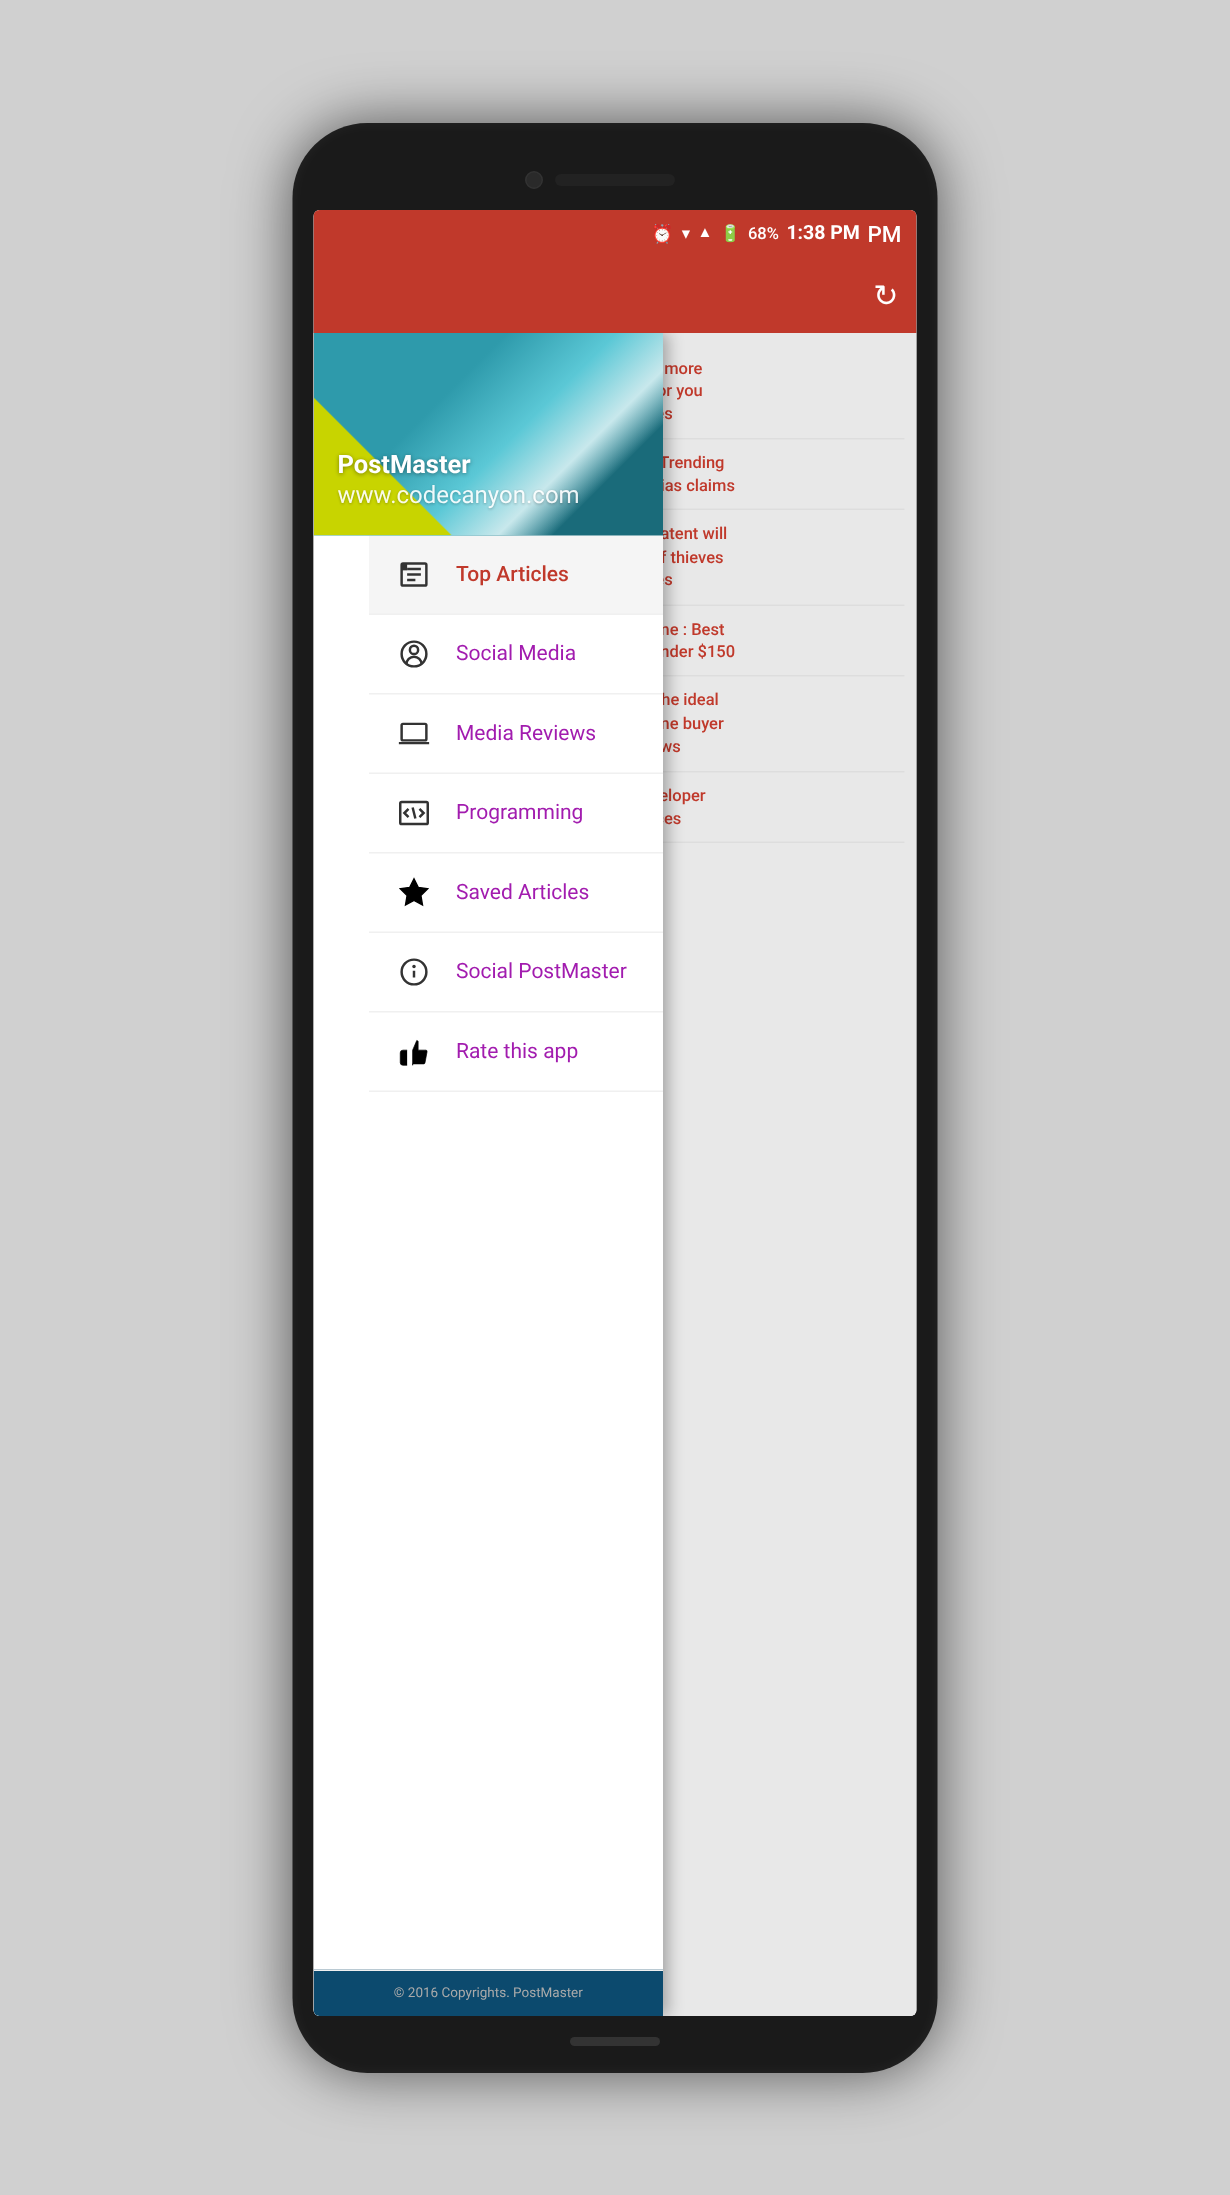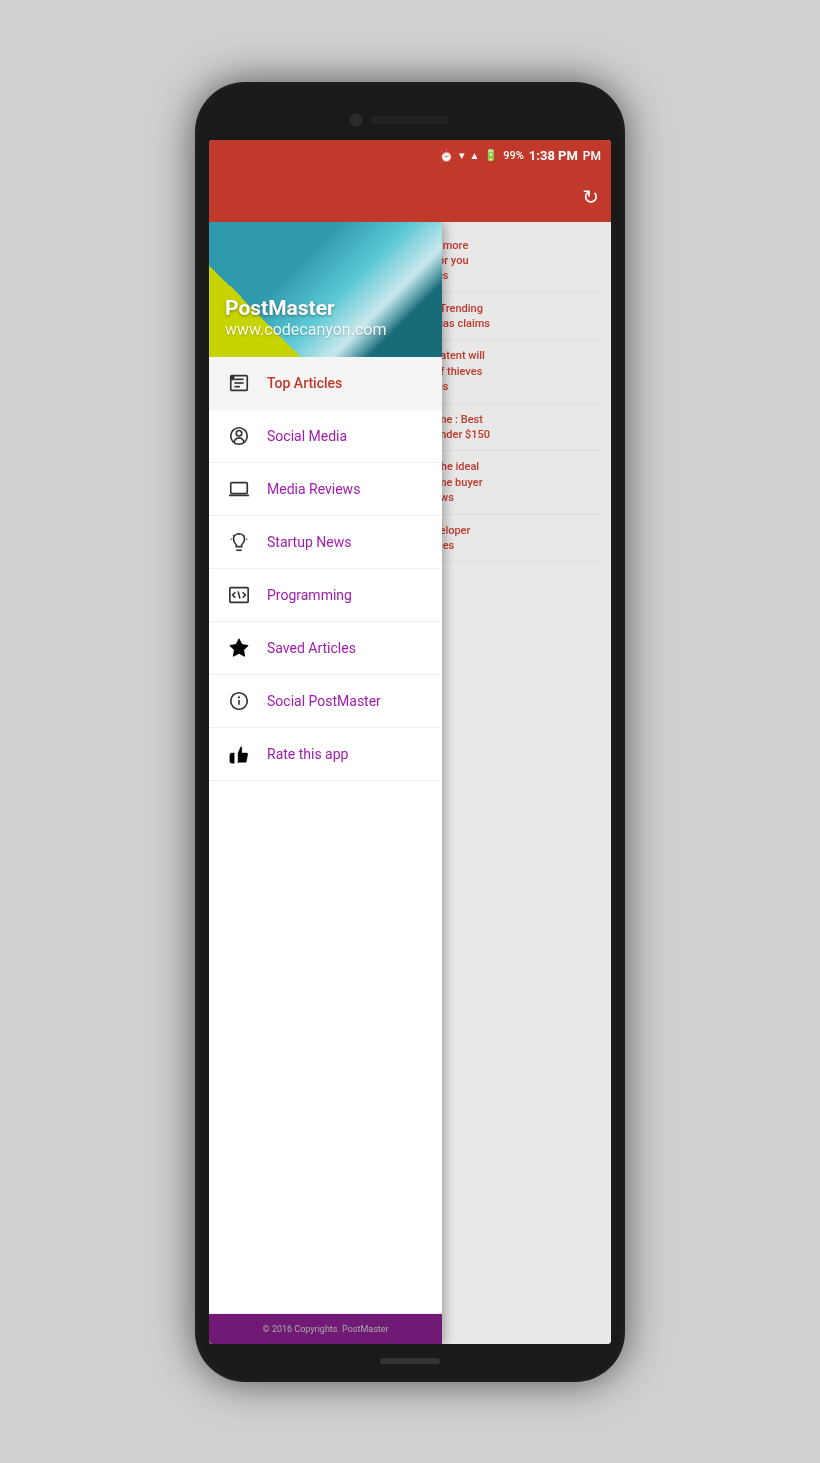--- a/index.html
+++ b/index.html
@@ -176,36 +176,37 @@
     }
 
     .drawer-header-text {
       position: absolute;
       bottom: 18px;
       left: 16px;
       color: white;
     }
 
     .drawer-app-name {
-      font-size: 21px;
+      font-size: 17px;
       font-weight: bold;
       text-shadow: 0 1px 3px rgba(0,0,0,0.4);
     }
 
     .drawer-app-url {
       font-size: 16px;
       opacity: 0.9;
       text-shadow: 0 1px 2px rgba(0,0,0,0.3);
     }
 
     
     .nav-items {
       flex: 1;
       overflow-y: auto;
       background: white;
+      padding-left: 37px;
     }
 
     .nav-item {
       display: flex;
       align-items: center;
       padding: 12px 16px;
       gap: 14px;
       cursor: pointer;
       border-bottom: 1px solid #f0f0f0;
       min-height: 52px;
@@ -240,21 +241,21 @@
       color: #c0392b;
       font-weight: 500;
     }
 
     
     .drawer-footer {
       padding: 10px 16px;
       text-align: center;
       font-size: 9px;
       color: #aaa;
-      background: #701a75;
+      background: #0c4a6e;
       border-top: 1px solid #f0f0f0;
       flex-shrink: 0;
     }
 
     
     .icon-svg {
       width: 22px;
       height: 22px;
     }
   </style>
@@ -272,23 +273,23 @@
     <div class="status-bar">
       <div class="status-icons">
 
         <span style="font-size:12px;">⏰</span>
 
         <span style="font-size:11px;">▾</span>
 
         <span style="font-size:10px;">▲</span>
 
         <span style="font-size:11px;">🔋</span>
-        <span>99%</span>
+        <span>68%</span>
         <span class="status-time">1:38 PM</span>
-        <span style="font-size:12px;">PM</span>
+        <span style="font-size:15px;">PM</span>
       </div>
     </div>
 
     <div class="app-header">
       <span class="refresh-icon">↻</span>
     </div>
 
     <div class="main-content">
 
       <div class="bg-articles">
@@ -339,34 +340,20 @@
           <div class="nav-item">
             <div class="nav-item-icon">
               <svg class="icon-svg" viewBox="0 0 24 24" fill="none" stroke="currentColor" stroke-width="1.8">
                 <rect x="3" y="5" width="18" height="12" rx="1"></rect>
                 <line x1="1" y1="19" x2="23" y2="19"></line>
               </svg>
             </div>
             <span class="nav-item-label">Media Reviews</span>
           </div>
 
-          <div class="nav-item">
-            <div class="nav-item-icon">
-              <svg class="icon-svg" viewBox="0 0 24 24" fill="none" stroke="currentColor" stroke-width="1.8">
-                <path d="M9 21h6"></path>
-                <path d="M12 3 C8.5 3 6 5.5 6 9 C6 11.5 7.5 13.5 9 15 L9 17 L15 17 L15 15 C16.5 13.5 18 11.5 18 9 C18 5.5 15.5 3 12 3Z"></path>
-                <line x1="12" y1="3" x2="12" y2="4"></line>
-                <line x1="3" y1="9" x2="4" y2="9"></line>
-                <line x1="20" y1="9" x2="21" y2="9"></line>
-                <line x1="5.6" y1="4.6" x2="6.3" y2="5.3"></line>
-                <line x1="17.7" y1="4.6" x2="17" y2="5.3"></line>
-              </svg>
-            </div>
-            <span class="nav-item-label">Startup News</span>
-          </div>
 
 
           <div class="nav-item">
             <div class="nav-item-icon">
               <svg class="icon-svg" viewBox="0 0 24 24" fill="none" stroke="currentColor" stroke-width="1.8">
                 <rect x="2" y="4" width="20" height="16" rx="1"></rect>
                 <polyline points="8,9 5,12 8,15"></polyline>
                 <polyline points="16,9 19,12 16,15"></polyline>
                 <line x1="11" y1="8" x2="13" y2="16"></line>
               </svg>

